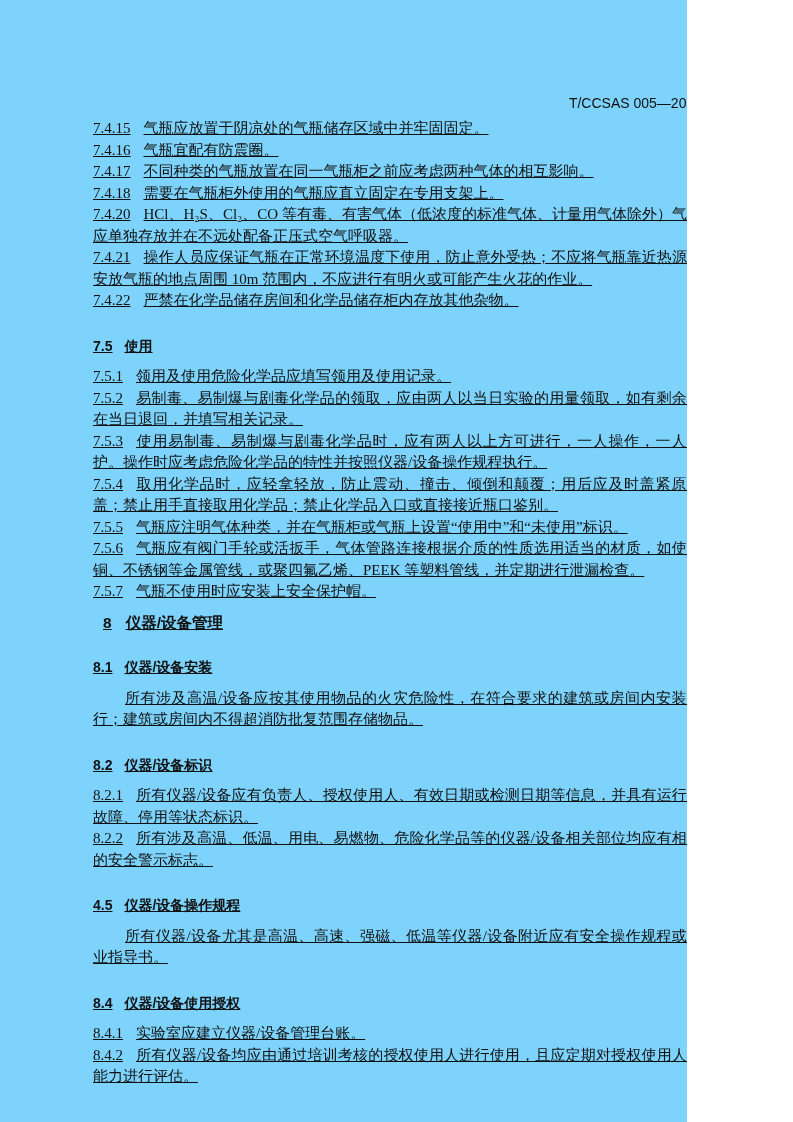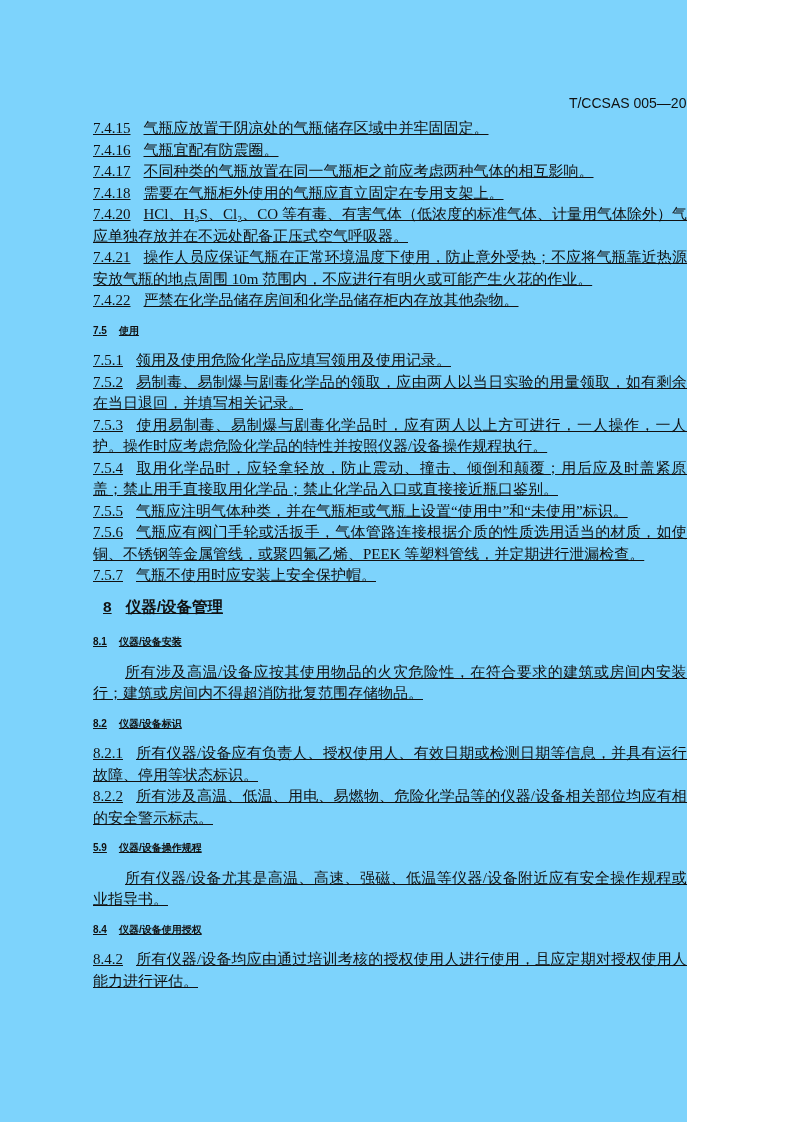--- a/index.html
+++ b/index.html
@@ -29,22 +29,22 @@
     width: 609px;
     font-size: 15px;
     line-height: 21.5px;
     text-align: justify;
   }
   .block { margin: 0; text-decoration: underline; }
   .clause .num { margin-right: 13px; }
   .section-heading {
     font-family: "Liberation Sans", "DejaVu Sans", sans-serif;
     font-weight: bold;
-    font-size: 10px;
-    margin: 8px 0 9px 0;
+    font-size: 14px;
+    margin: 24px 0 9px 0;
   }
   .section-heading .num { margin-right: 12px; }
   .chapter-heading {
     font-family: "Liberation Sans", "DejaVu Sans", sans-serif;
     font-weight: bold;
     font-size: 15.5px;
     margin: 9px 0 14px 10px;
   }
   .chapter-heading .num { margin-right: 14px; }
   .paragraph { text-indent: 32px; }
@@ -82,22 +82,23 @@
       <div class="block clause"><span class="num">7.5.4</span><span class="txt">取用化学品时，应轻拿轻放，防止震动、撞击、倾倒和颠覆；用后应及时盖紧原瓶盖；禁止用手直接取用化学品；禁止化学品入口或直接接近瓶口鉴别。</span></div>
       <div class="block clause"><span class="num">7.5.5</span><span class="txt">气瓶应注明气体种类，并在气瓶柜或气瓶上设置“使用中”和“未使用”标识。</span></div>
       <div class="block clause"><span class="num">7.5.6</span><span class="txt">气瓶应有阀门手轮或活扳手，气体管路连接根据介质的性质选用适当的材质，如使用铜、不锈钢等金属管线，或聚四氟乙烯、PEEK 等塑料管线，并定期进行泄漏检查。</span></div>
       <div class="block clause"><span class="num">7.5.7</span><span class="txt">气瓶不使用时应安装上安全保护帽。</span></div>
       <div class="block chapter-heading"><span class="num">8</span><span class="txt">仪器/设备管理</span></div>
       <div class="block section-heading"><span class="num">8.1</span><span class="txt">仪器/设备安装</span></div>
       <div class="block paragraph"><span class="txt">所有涉及高温/设备应按其使用物品的火灾危险性，在符合要求的建筑或房间内安装运行；建筑或房间内不得超消防批复范围存储物品。</span></div>
       <div class="block section-heading"><span class="num">8.2</span><span class="txt">仪器/设备标识</span></div>
       <div class="block clause"><span class="num">8.2.1</span><span class="txt">所有仪器/设备应有负责人、授权使用人、有效日期或检测日期等信息，并具有运行、故障、停用等状态标识。</span></div>
       <div class="block clause"><span class="num">8.2.2</span><span class="txt">所有涉及高温、低温、用电、易燃物、危险化学品等的仪器/设备相关部位均应有相应的安全警示标志。</span></div>
-      <div class="block section-heading"><span class="num">5.9</span><span class="txt">仪器/设备操作规程</span></div>
+      <div class="block section-heading"><span class="num">4.5</span><span class="txt">仪器/设备操作规程</span></div>
       <div class="block paragraph"><span class="txt">所有仪器/设备尤其是高温、高速、强磁、低温等仪器/设备附近应有安全操作规程或作业指导书。</span></div>
       <div class="block section-heading"><span class="num">8.4</span><span class="txt">仪器/设备使用授权</span></div>
+      <div class="block clause"><span class="num">8.4.1</span><span class="txt">实验室应建立仪器/设备管理台账。</span></div>
       <div class="block clause"><span class="num">8.4.2</span><span class="txt">所有仪器/设备均应由通过培训考核的授权使用人进行使用，且应定期对授权使用人的能力进行评估。</span></div>
     </main>
 
   <div class="page-footer">
     <span>7</span>
   </div>
 </div>
 
 </body></html>

